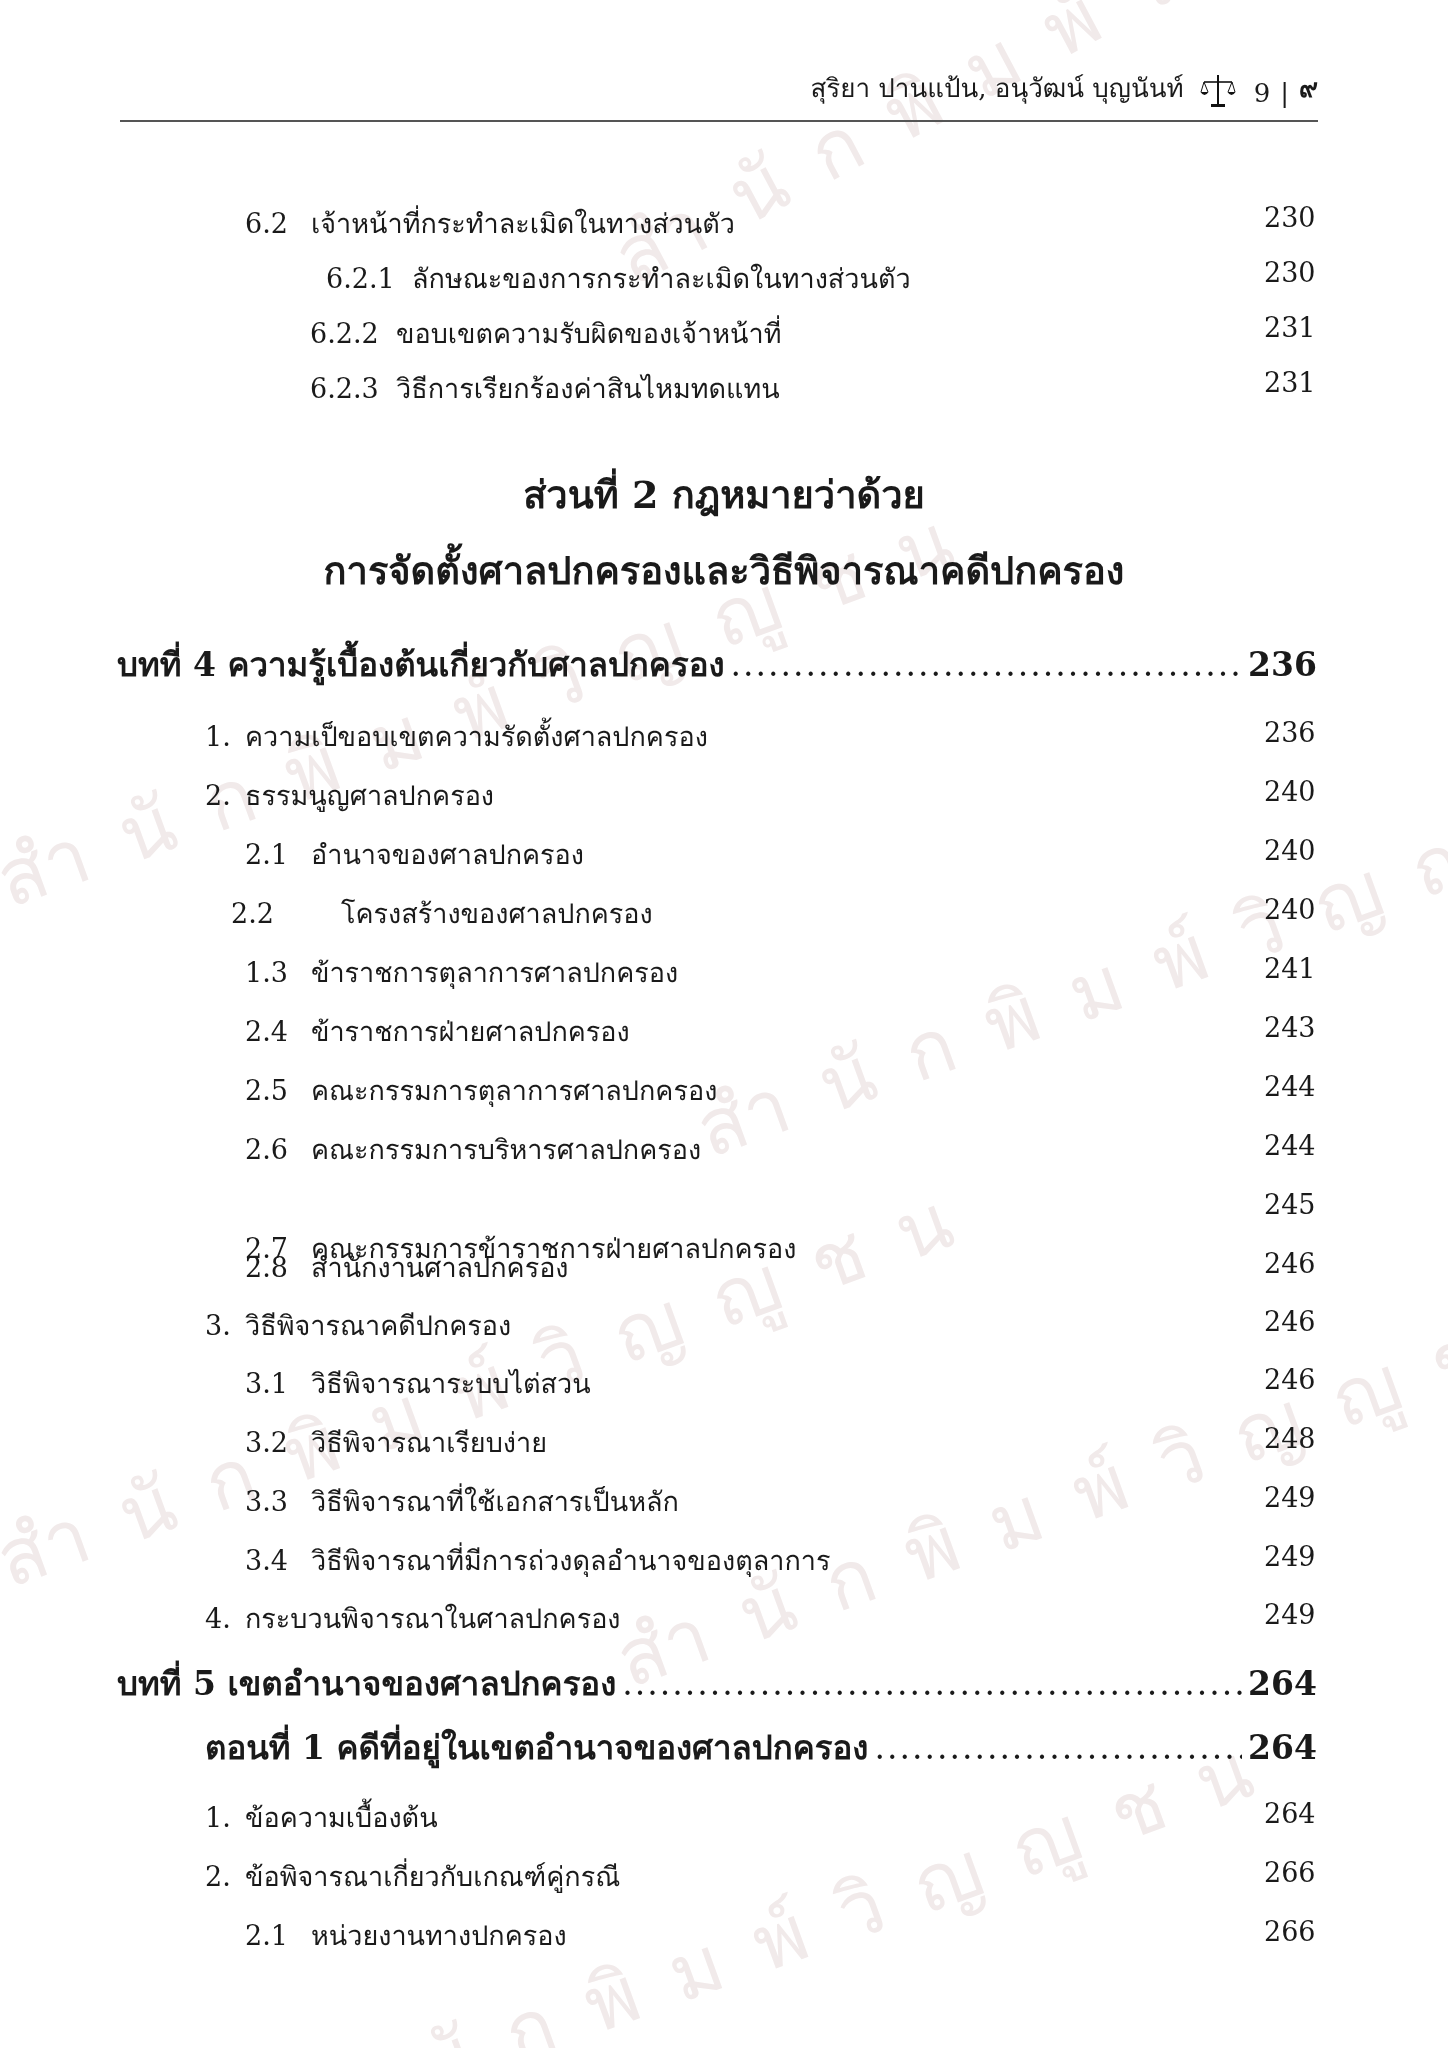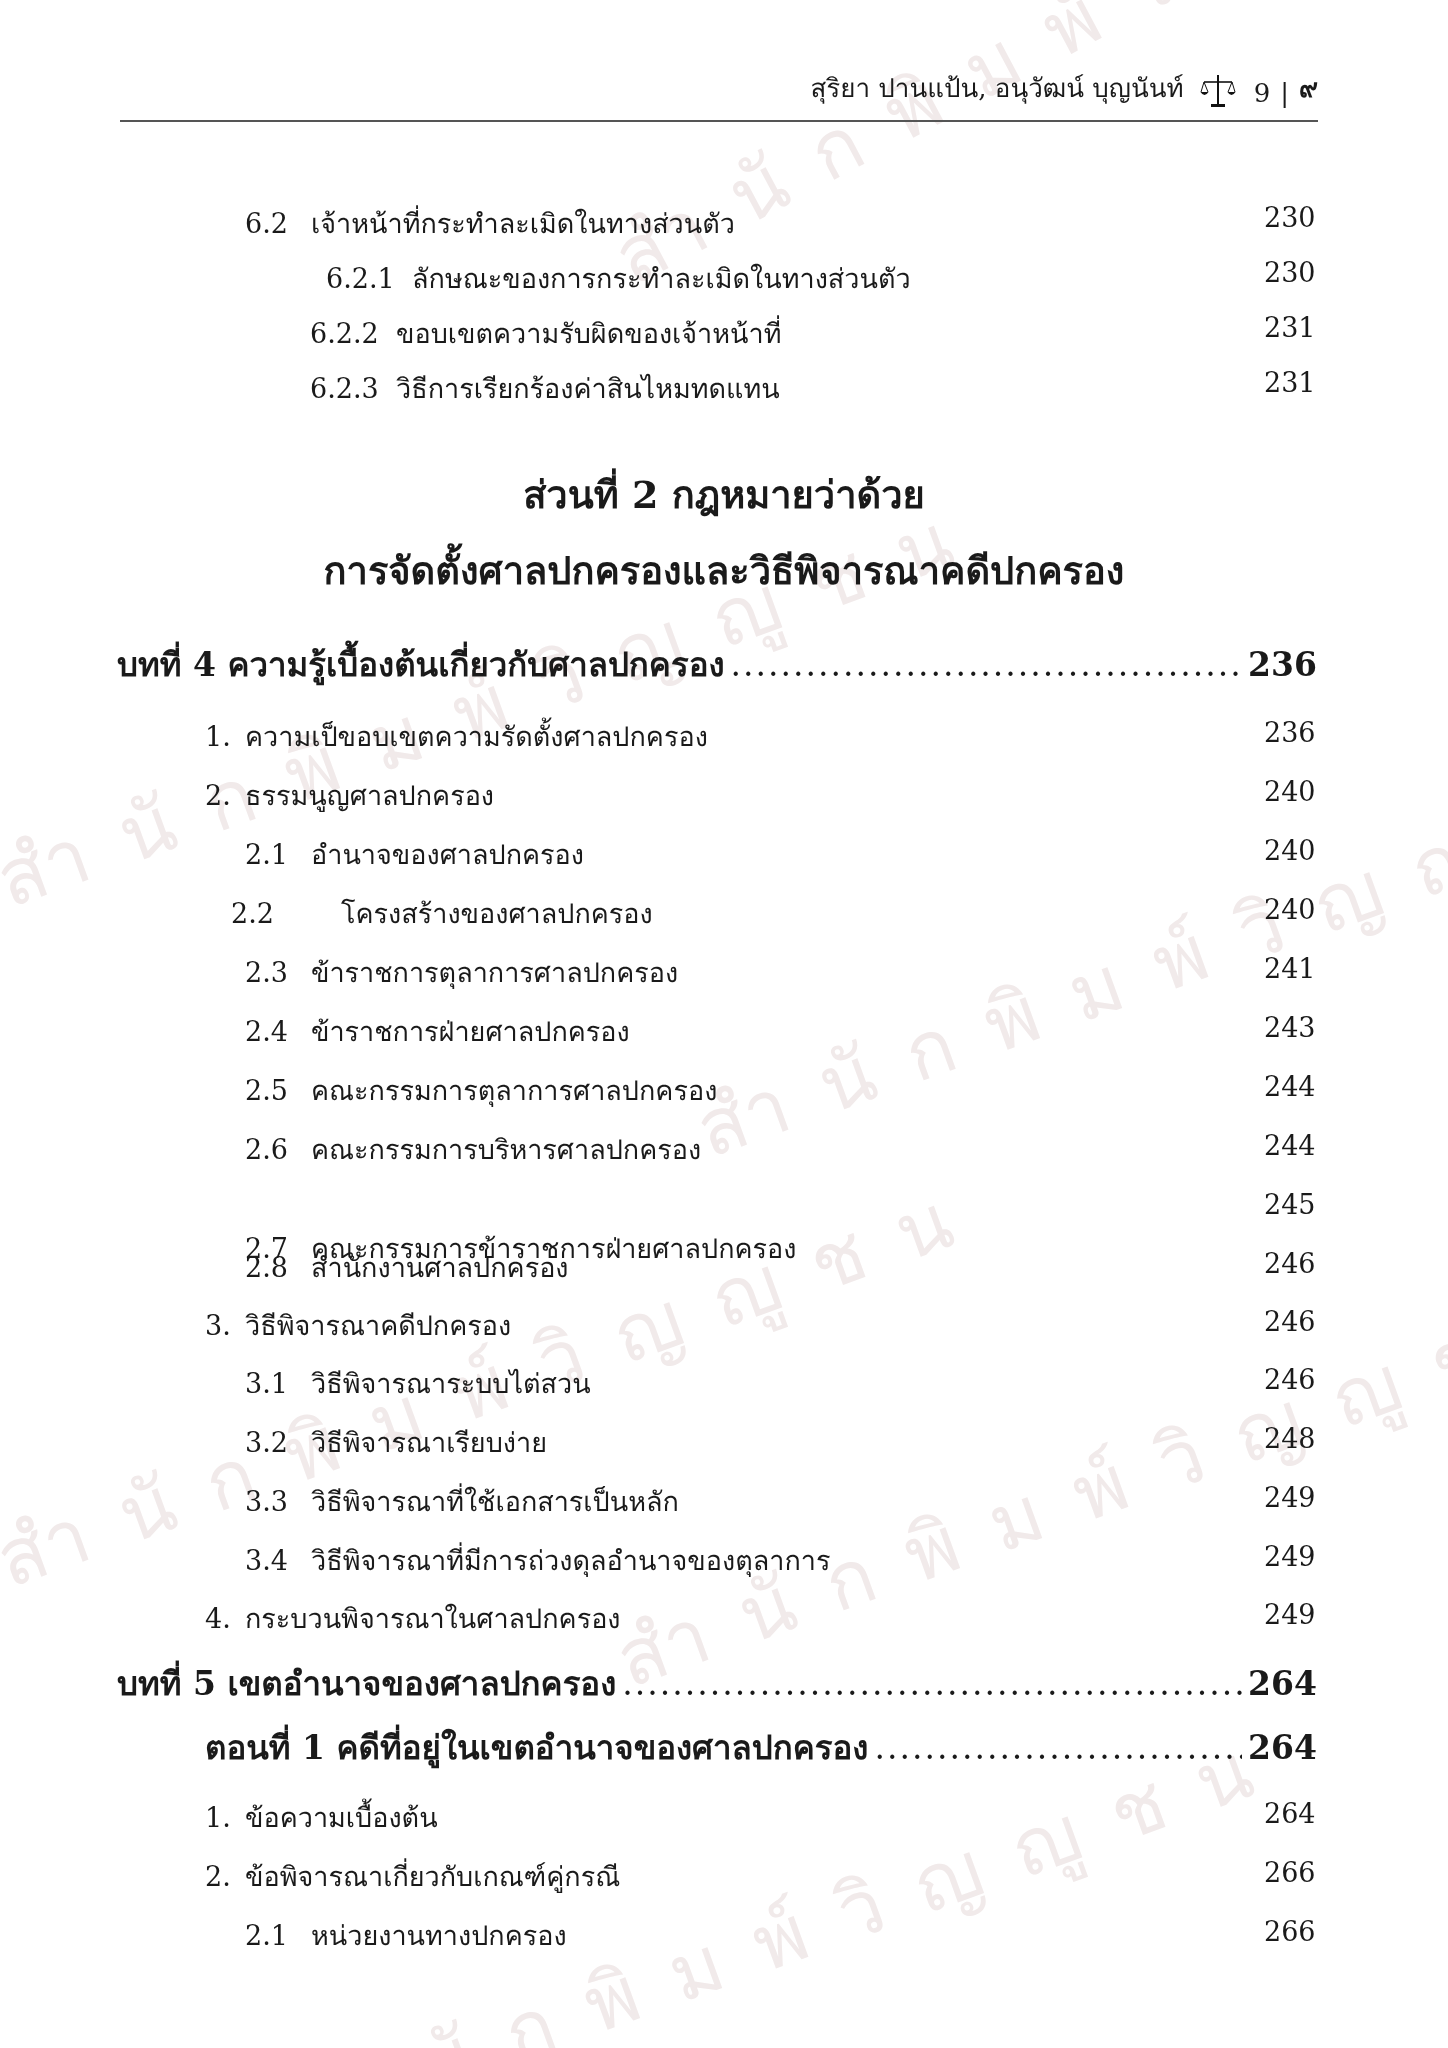--- a/index.html
+++ b/index.html
@@ -142,21 +142,21 @@
 
   <div class="row lvl2" style="left:231px; top:892px;gap:44px;">
     <span class="num">2.2</span>
       <span>โครงสร้างของศาลปกครอง</span>
   </div>
   <div class="row" style="left:1264px; top:894px;">
       <span>240</span>
     </div>
 
   <div class="row lvl2" style="left:245px; top:951px;">
-    <span class="num">2.3</span>
+    <span class="num">1.3</span>
       <span>ข้าราชการตุลาการศาลปกครอง</span>
   </div>
   <div class="row" style="left:1264px; top:953px;align-items:center;">
       <span>241</span>
     </div>
 
   <div class="row lvl2" style="left:245px; top:1010px;">
     <span class="num">2.4</span>
       <span>ข้าราชการฝ่ายศาลปกครอง</span>
   </div>

